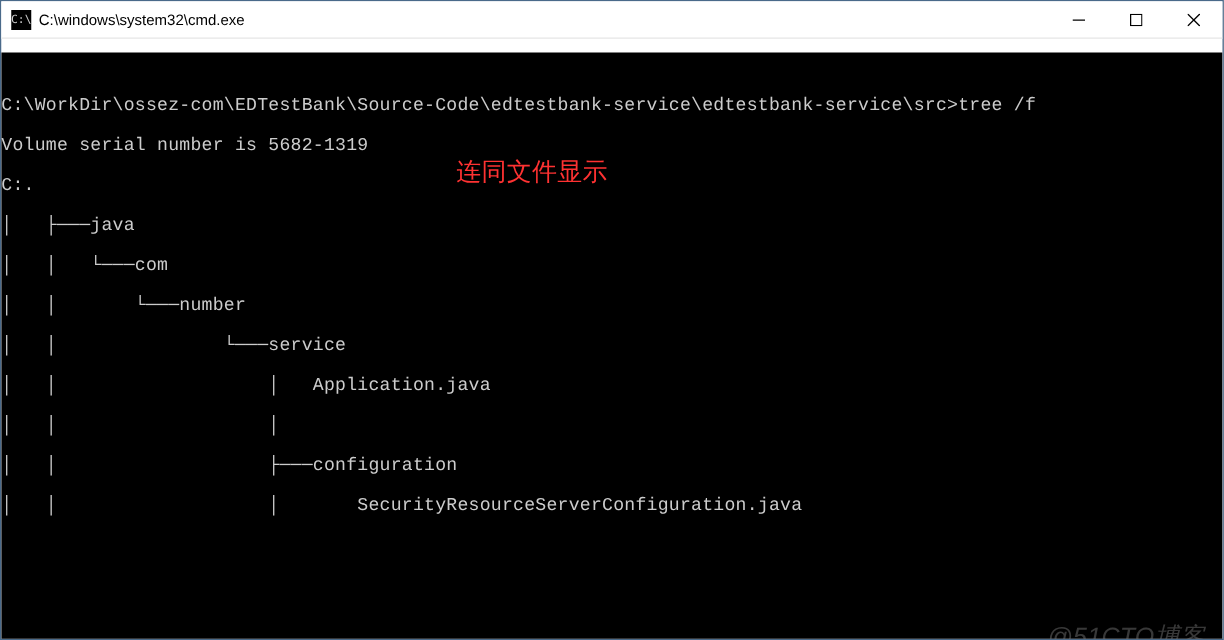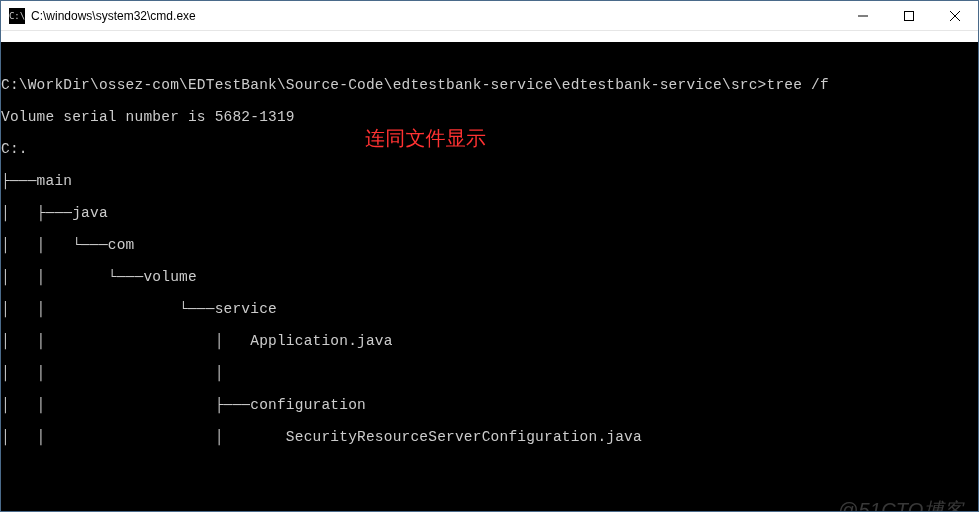--- a/index.html
+++ b/index.html
@@ -104,24 +104,23 @@
         </svg>
     </div>
   </div>
 </div>
 
 <div class="terminal">
 <div class="term-line"></div>
 <div class="term-line">C:\WorkDir\ossez-com\EDTestBank\Source-Code\edtestbank-service\edtestbank-service\src&gt;tree /f</div>
 <div class="term-line">Volume serial number is 5682-1319</div>
 <div class="term-line">C:.</div>
-<div class="term-line">├───main</div>
 <div class="term-line">│   ├───java</div>
 <div class="term-line">│   │   └───com</div>
-<div class="term-line">│   │       └───volume</div>
+<div class="term-line">│   │       └───number</div>
 <div class="term-line">│   │               └───service</div>
 <div class="term-line">│   │                   │   Application.java</div>
 <div class="term-line">│   │                   │</div>
 <div class="term-line">│   │                   ├───configuration</div>
 <div class="term-line">│   │                   │       SecurityResourceServerConfiguration.java</div>
 
 
 
 
 

